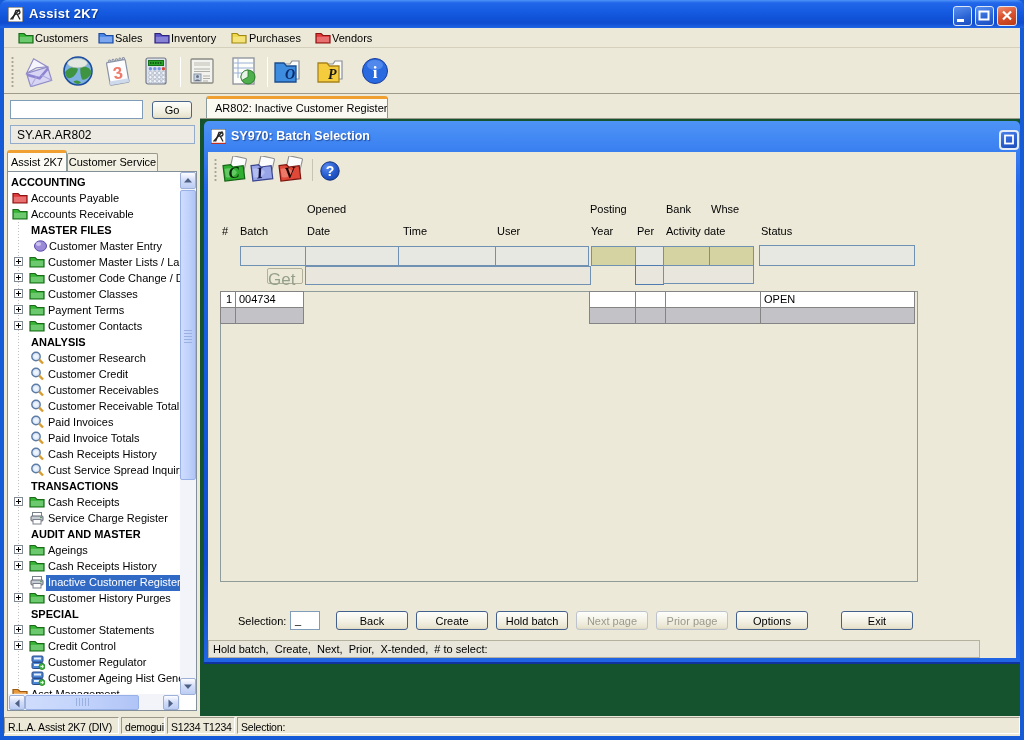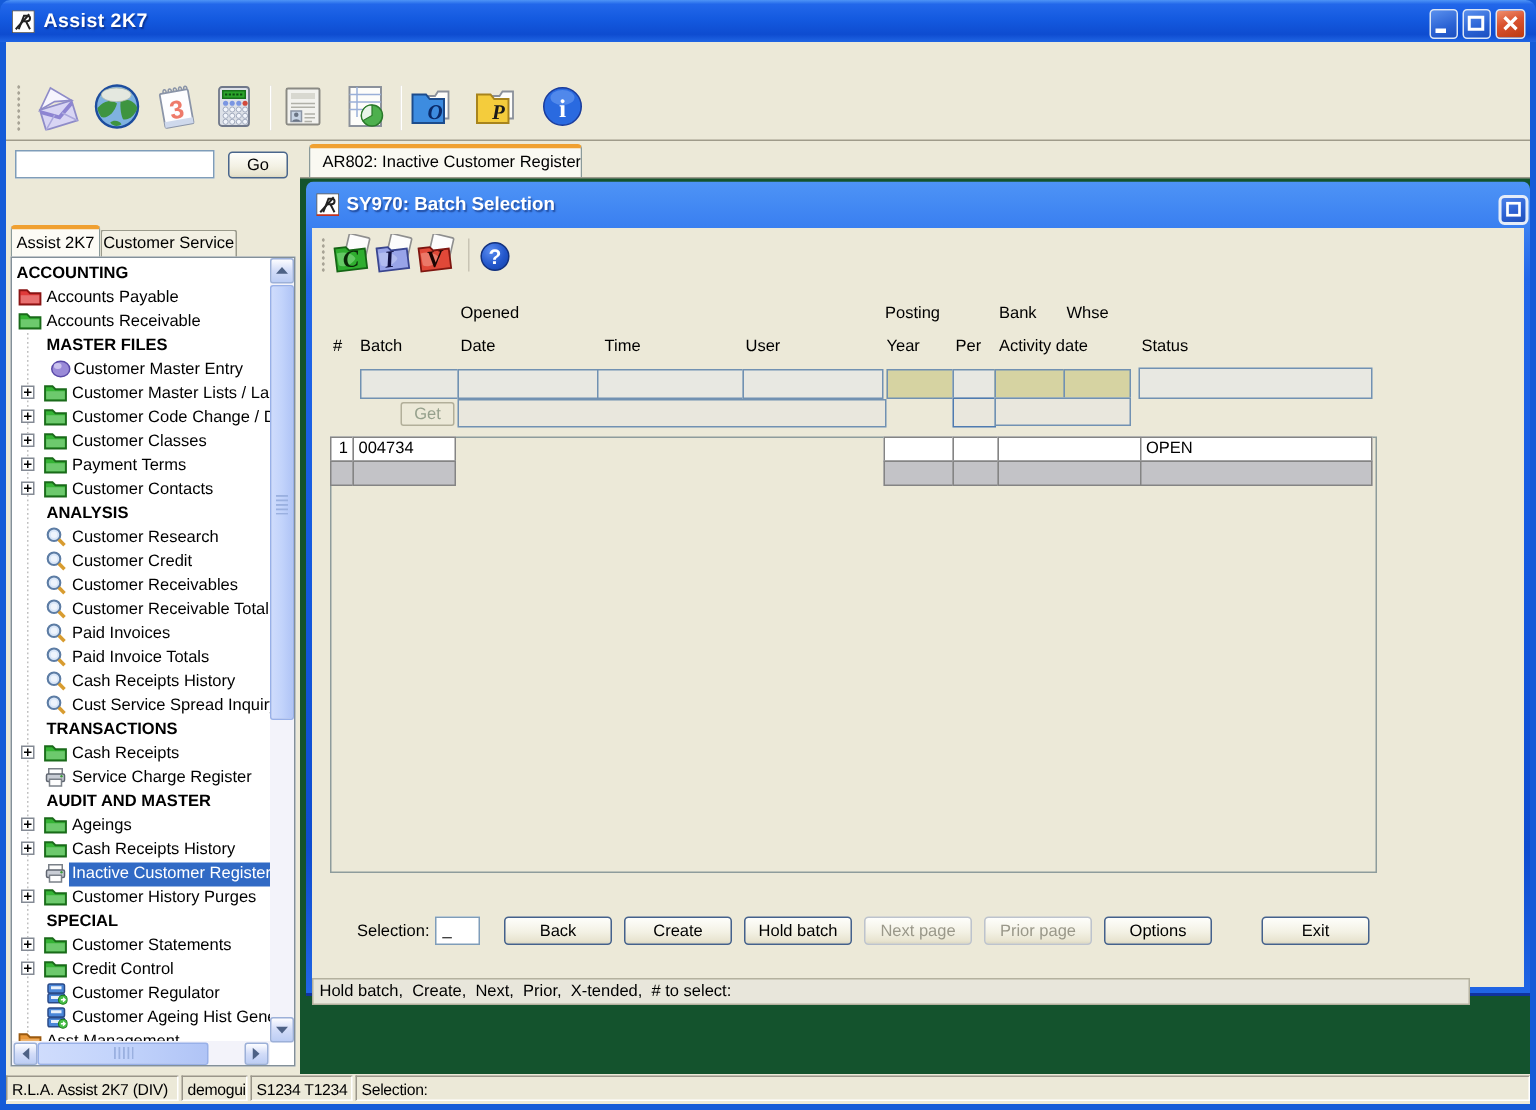--- a/index.html
+++ b/index.html
@@ -101,20 +101,42 @@
         </svg></div>
   <div class="a tbtn" style="left:975px">
    <svg width="17" height="18" viewBox="0 0 17 18">
           <rect x="3.5" y="4.5" width="9" height="8" fill="none" stroke="#fff" stroke-width="2"></rect>
         </svg></div>
   <div class="a tbtn" id="closeb" style="left:997px;width:20px">
    <svg width="18" height="18" viewBox="0 0 18 18">
           <path d="M5 4.5 L13 12.5 M13 4.5 L5 12.5" stroke="#fff" stroke-width="2.2"></path>
         </svg></div>
  </div>
+ <div id="menubar" class="a">
+  <svg class="a" style="left:14px;top:3px" width="16" height="13" viewBox="0 0 16 13">
+        <use href="#fo" fill="#35b435" stroke="#1a6a1a"></use>
+      </svg>
+  <div class="a mitem" style="left:31px">Customers</div>
+  <svg class="a" style="left:94px;top:3px" width="16" height="13" viewBox="0 0 16 13">
+        <use href="#fo" fill="#4a86e8" stroke="#1c4c9c"></use>
+      </svg>
+  <div class="a mitem" style="left:111px">Sales</div>
+  <svg class="a" style="left:150px;top:3px" width="16" height="13" viewBox="0 0 16 13">
+        <use href="#fo" fill="#5a52c8" stroke="#2c2478"></use>
+      </svg>
+  <div class="a mitem" style="left:167px">Inventory</div>
+  <svg class="a" style="left:227px;top:3px" width="16" height="13" viewBox="0 0 16 13">
+        <use href="#fo" fill="#f0d848" stroke="#a08818"></use>
+      </svg>
+  <div class="a mitem" style="left:245px">Purchases</div>
+  <svg class="a" style="left:311px;top:3px" width="16" height="13" viewBox="0 0 16 13">
+        <use href="#fo" fill="#e03a3a" stroke="#8a1414"></use>
+      </svg>
+  <div class="a mitem" style="left:328px">Vendors</div>
+ </div>
  <div id="toolbar" class="a">
   <div class="a grip" style="left:7px;top:7px;height:32px"></div>
   <svg class="a" style="left:18px;top:6px" width="32" height="32" viewBox="0 0 32 32">
    <g transform="rotate(-17 16 18)">
           <path d="M5 15 L16 3 L27 15 L16 12.5 Z" fill="#f6f5fe" stroke="#8f8cc8" stroke-width="1.1"></path>
           <path d="M5 15 L27 15 L27 29 L5 29 Z" fill="#d8d5f4" stroke="#8f8cc8" stroke-width="1.2"></path>
           <path d="M5 15 L16 22 L27 15 L27 18 L16 25 L5 18 Z" fill="#8d84d2"></path>
           <path d="M5 29 L13.5 21 M27 29 L18.5 21" stroke="#aaa7dc" stroke-width="1" fill="none"></path>
         </g>
       </svg>
@@ -187,20 +209,21 @@
       </svg>
   <svg class="a" style="left:355px;top:6px" width="32" height="32" viewBox="0 0 32 32">
    <circle cx="16" cy="16" r="12.5" fill="#2a6ae0" stroke="#1a3c9c" stroke-width="1"></circle>
         <ellipse cx="16" cy="10" rx="8" ry="5" fill="#5a90ee" opacity=".8"></ellipse>
         <text x="16" y="23" font-size="17" font-weight="bold" fill="#fff" text-anchor="middle" font-family="Liberation Serif,serif">i</text>
       </svg>
  </div>
  <div id="sidebar" class="a" style="left:4px;top:95px;width:196px;height:621px">
   <input class="a" id="sideinput" style="left: 6px; top: 5px;">
   <div class="a xpbtn" style="left:148px;top:6px;width:40px;height:18px;padding-top:2px">Go</div>
+  <div class="a" id="syar" style="left:6px;top:30px">SY.AR.AR802</div>
   <div class="a tab" id="tab1" style="left:3px;top:55px">Assist 2K7</div>
   <div class="a tab" id="tab2" style="left:63px;top:58px">Customer Service</div>
   <div class="a" id="tree" style="left:3px;top:76px">
    <div class="a" style="left:10px;top:50px;width:1px;height:472px;background-image:linear-gradient(#c0c0c0 1px,transparent 1px);background-size:1px 3px"></div>
    <div class="trow thead" style="left:3px;top:4px">ACCOUNTING</div>
    <svg class="a" style="left:4px;top:19px" width="16" height="14" viewBox="0 0 16 14">
           <use href="#fo" fill="#e03a3a" stroke="#8a1414"></use>
         </svg>
    <div class="trow" style="left:23px;top:20px">Accounts Payable</div>
    <svg class="a" style="left:4px;top:35px" width="16" height="14" viewBox="0 0 16 14">
@@ -411,21 +434,21 @@
      <div class="lbl" style="left:553px;top:73px">Status</div>
      <div class="fcell" style="left:32px;top:94px;width:66px;height:20px"></div>
      <div class="fcell" style="left:97px;top:94px;width:94px;height:20px"></div>
      <div class="fcell" style="left:190px;top:94px;width:98px;height:20px"></div>
      <div class="fcell" style="left:287px;top:94px;width:94px;height:20px"></div>
      <div class="kcell" style="left:383px;top:94px;width:45px;height:20px"></div>
      <div class="fcell" style="left:427px;top:94px;width:29px;height:20px"></div>
      <div class="kcell" style="left:455px;top:94px;width:47px;height:20px"></div>
      <div class="kcell" style="left:501px;top:94px;width:45px;height:20px"></div>
      <div class="fcell" style="left:551px;top:93px;width:156px;height:21px"></div>
-     <div class="a" style="left:59px;top:116px;width:36px;height:16px;border:1px solid #b2af9a;border-radius:2px;background:#ece9d8;font-size:11px;color:#95a08c;text-align:center;padding-top:1px">Get</div>
+     <div class="a" style="left:59px;top:116px;width:36px;height:16px;border:1px solid #b2af9a;border-radius:2px;background:#ece9d8;font-size:17px;color:#95a08c;text-align:left;padding-top:1px">Get</div>
      <div class="fcell" style="left:97px;top:114px;width:286px;height:19px;background:#e9e7dd"></div>
      <div class="fcell" style="left:427px;top:113px;width:29px;height:20px;border-color:#4f7bb0;background:#e9e7dd"></div>
      <div class="fcell" style="left:455px;top:113px;width:91px;height:19px;background:#e9e7dd"></div>
      <div id="sgrid" style="left:12px;top:139px;width:698px;height:291px"></div>
      <div class="gcell" style="left:12px;top:139px;width:16px;height:17px;text-align:right;padding:1px 3px 0 0">1</div>
      <div class="gcell" style="left:27px;top:139px;width:69px;height:17px;padding:1px 0 0 3px">004734</div>
      <div class="gcell" style="left:381px;top:139px;width:47px;height:17px"></div>
      <div class="gcell" style="left:427px;top:139px;width:31px;height:17px"></div>
      <div class="gcell" style="left:457px;top:139px;width:96px;height:17px"></div>
      <div class="gcell" style="left:552px;top:139px;width:155px;height:17px;padding:1px 0 0 3px">OPEN</div>
@@ -437,21 +460,21 @@
      <div class="gcell gr2" style="left:552px;top:155px;width:155px;height:17px"></div>
      <div class="lbl" style="left:30px;top:463px">Selection:</div>
      <div class="a" style="left:82px;top:459px;width:30px;height:19px;border:1px solid #7f9db9;background:#fff;font-size:11px;padding:2px 0 0 4px">_</div>
      <div class="btn" style="left:128px;width:72px;top:459px">Back</div>
      <div class="btn" style="left:208px;width:72px;top:459px">Create</div>
      <div class="btn" style="left:288px;width:72px;top:459px">Hold batch</div>
      <div class="btn dis" style="left:368px;width:72px;top:459px">Next page</div>
      <div class="btn dis" style="left:448px;width:72px;top:459px">Prior page</div>
      <div class="btn" style="left:528px;width:72px;top:459px">Options</div>
      <div class="btn" style="left:633px;width:72px;top:459px">Exit</div>
-     <div class="a" style="left:0;top:500px;width:772px;height:18px;background:#e8e6db;border:1px solid #b4b19e;font-size:11px;padding:2px 0 0 4px">Hold batch,&nbsp; Create,&nbsp; Next,&nbsp; Prior,&nbsp; X-tended,&nbsp; # to select:</div>
+     <div class="a" style="left:0;top:488px;width:772px;height:18px;background:#e8e6db;border:1px solid #b4b19e;font-size:11px;padding:2px 0 0 4px">Hold batch,&nbsp; Create,&nbsp; Next,&nbsp; Prior,&nbsp; X-tended,&nbsp; # to select:</div>
     </div>
    </div>
   </div>
  </div>
  <div id="statusbar" class="a">
   <div class="sseg" style="left:0;width:115px">R.L.A. Assist 2K7 (DIV)</div>
   <div class="sseg" style="left:117px;width:44px">demogui</div>
   <div class="sseg" style="left:163px;width:68px">S1234 T1234</div>
   <div class="sseg" style="left:233px;width:783px">Selection:</div>
  </div>

